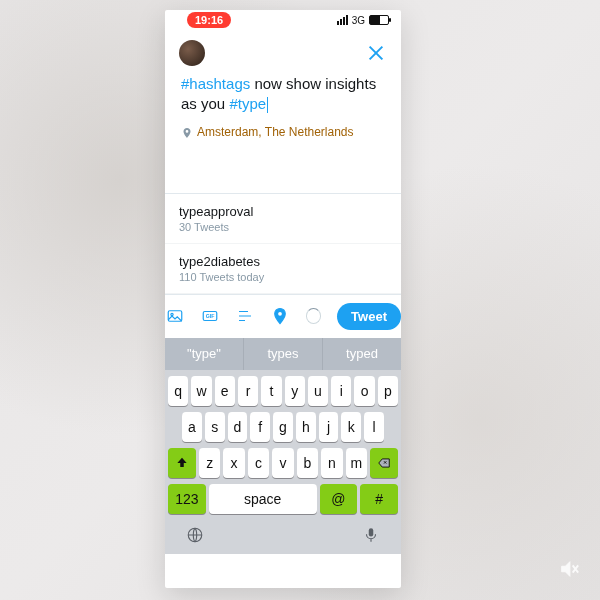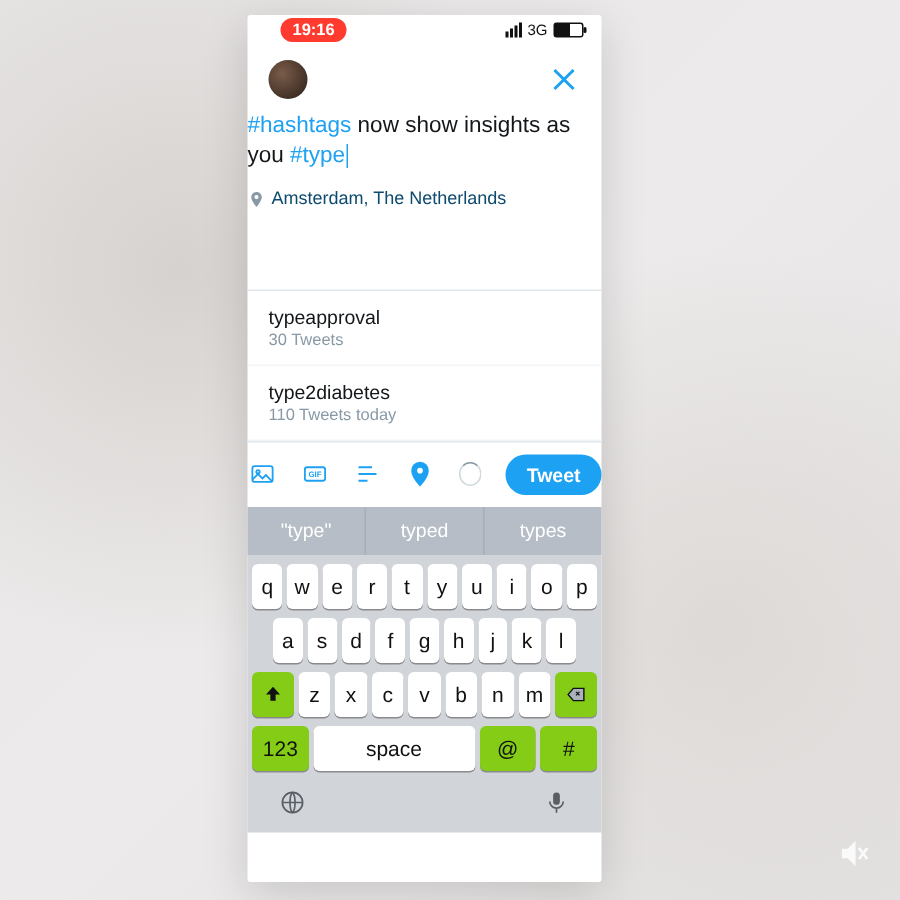--- a/index.html
+++ b/index.html
@@ -14,25 +14,25 @@
 .bars i{width:2px;background:#111;display:block}
 .bars i:nth-child(1){height:4px}.bars i:nth-child(2){height:6px}.bars i:nth-child(3){height:8px}.bars i:nth-child(4){height:10px}
 .batt{width:20px;height:10px;border:1px solid #111;border-radius:2px;position:relative}
 .batt::after{content:"";position:absolute;right:-3px;top:2px;width:2px;height:4px;background:#111;border-radius:1px}
 .batt i{display:block;width:55%;height:100%;background:#111}
 .header{display:flex;align-items:center;padding:10px 14px 8px}
 .avatar{width:26px;height:26px;border-radius:50%;background:radial-gradient(circle at 35% 35%,#7a5c4a,#2b1f18)}
 .close{margin-left:auto;width:22px;height:22px;position:relative;cursor:pointer}
 .close::before,.close::after{content:"";position:absolute;left:10px;top:2px;width:2px;height:18px;background:#1da1f2}
 .close::before{transform:rotate(45deg)}.close::after{transform:rotate(-45deg)}
-.compose{padding:0 0}
+.compose{padding:0 16px}
 .txt{font-size:15px;color:#14171a;line-height:1.35}
 .hl{color:#1da1f2}
 .cursor{display:inline-block;width:1px;height:16px;background:#1da1f2;vertical-align:middle;margin-left:1px}
-.loc{display:flex;align-items:center;gap:6px;margin-top:10px;color:#0c4a6e;font-size:12px}
+.loc{display:flex;align-items:center;gap:6px;margin-top:10px;color:#a16207;font-size:12px}
 .pin{width:10px;height:10px;position:relative}
 .pin svg{width:12px;height:12px;fill:#8899a6;display:block}
 .suggestions{margin-top:54px;border-top:1px solid #e1e8ed}
 .sug{padding:10px 14px;border-bottom:1px solid #f2f4f5;cursor:pointer}
 .sug .t{font-size:13px;font-weight:400;color:#14171a}
 .sug .c{font-size:11px;color:#8899a6;margin-top:2px}
 .toolbar{display:flex;align-items:center;gap:16px;padding:8px 0;border-top:1px solid #e1e8ed}
 .ticon{width:20px;height:20px;display:flex;align-items:center;justify-content:center}
 .ticon svg{width:18px;height:18px;fill:none;stroke:#1da1f2;stroke-width:1.6}
 .ticon.loc-active svg{fill:#1da1f2;stroke:#1da1f2}
@@ -135,22 +135,22 @@
           <path d="M12 2C8 2 5 5 5 9c0 5 7 13 7 13s7-8 7-13c0-4-3-7-7-7z"></path>
           <circle cx="12" cy="9" r="2.5" fill="#fff" stroke="none"></circle>
         </svg>
       </div>
     <div class="spinner"></div>
     <button class="tweet">Tweet</button>
   </div>
 
   <div class="predict">
     <div>"type"</div>
+    <div>types</div>
     <div>typed</div>
-    <div>types</div>
   </div>
 
   <div class="kbd">
     <div class="krow" id="r1">
         <div class="key">q</div>
         <div class="key">w</div>
         <div class="key">e</div>
         <div class="key">r</div>
         <div class="key">t</div>
         <div class="key">y</div>

